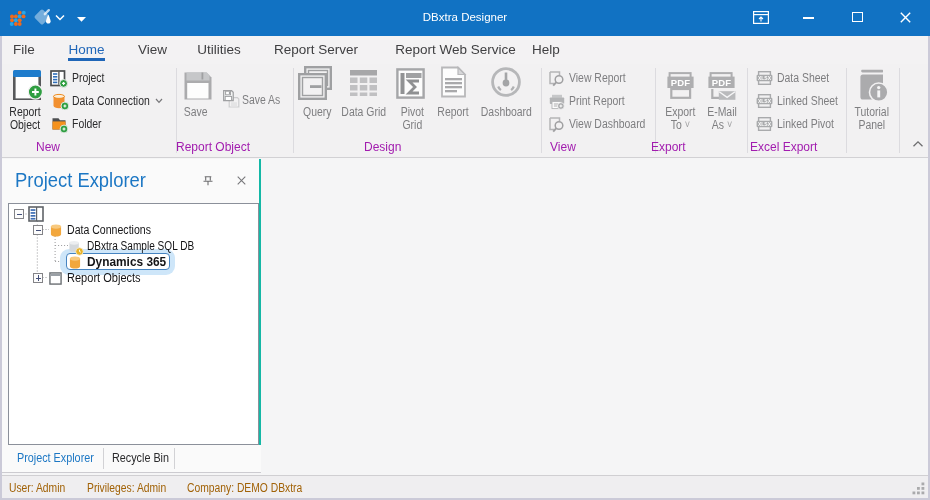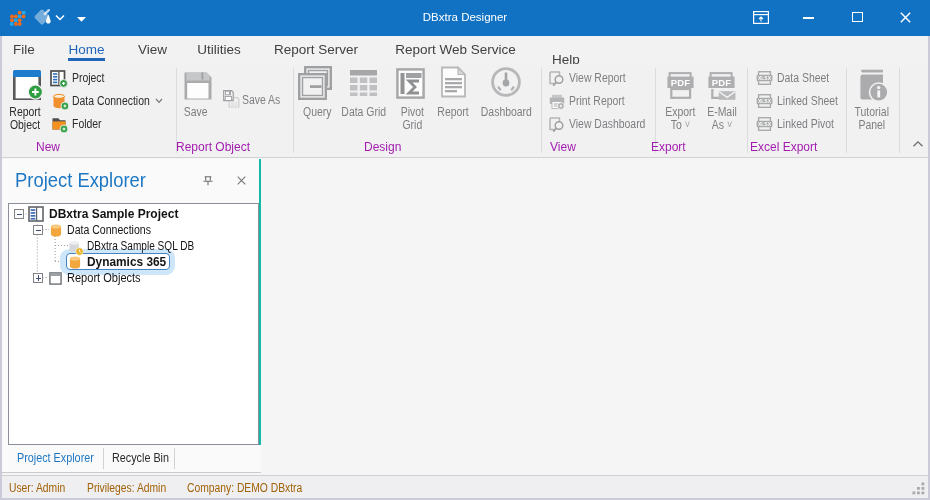--- a/index.html
+++ b/index.html
@@ -101,21 +101,21 @@
     </svg>
   </div>
 
   <div id="menubar">
     <div class="menu-item" style="left:13px; width:22px;">File</div>
     <div class="menu-item menu-home" style="left:68px; width:37px;">Home</div>
     <div class="menu-item" style="left:138px; width:28px;">View</div>
     <div class="menu-item" style="left:197px; width:44px;">Utilities</div>
     <div class="menu-item" style="left:274px; width:84px;">Report Server</div>
     <div class="menu-item" style="left:395px; width:121px;">Report Web Service</div>
-    <div class="menu-item" style="left:552px; width:26px;margin-top:10px;">Help</div>
+    <div class="menu-item" style="left:532px; width:26px;">Help</div>
     <div id="home-underline"></div>
   </div>
 
   <div id="ribbon">
     <div class="gsep" style="left:176px;"></div>
     <div class="gsep" style="left:293px;"></div>
     <div class="gsep" style="left:541px;"></div>
     <div class="gsep" style="left:655px;"></div>
     <div class="gsep" style="left:747px;"></div>
     <div class="gsep" style="left:846px;"></div>
@@ -331,21 +331,20 @@
           <line x1="33.5" y1="25.5" x2="40" y2="25.5"></line>
           <line x1="33.5" y1="73.5" x2="38" y2="73.5"></line>
           <line x1="46.1" y1="32" x2="46.1" y2="57.5"></line>
           <line x1="46.1" y1="41.5" x2="59" y2="41.5"></line>
           <line x1="46.1" y1="57.5" x2="50.5" y2="57.5"></line>
         </g>
       </svg>
 
       <div class="abs" style="left:50.5px; top:44.5px; width:115px; height:26px; background:#cee6f9; border-radius:9px;"></div>
       <div class="abs" style="left:56.8px; top:49px; width:104.5px; height:17px; background:#ffffff; border:1.5px solid #4684c1; border-radius:4px;"></div>
-      <div class="trow" style="left:40px; top:1.5px; font-weight:bold;">DBxtra Sample Project</div>
       <div class="trow" style="left:58.2px; top:17.5px;"><span class="sx" style="transform:scaleX(0.88);">Data Connections</span></div>
       <div class="trow" style="left:78.3px; top:33.5px;"><span class="sx" style="transform:scaleX(0.84);">DBxtra Sample SQL DB</span></div>
       <div class="trow" style="left:77.5px; top:49.5px; font-weight:bold; font-size:12.5px;"><span class="sx" style="transform:scaleX(0.95);">Dynamics 365</span></div>
       <div class="trow" style="left:58.2px; top:65.5px;"><span class="sx" style="transform:scaleX(0.92);">Report Objects</span></div>
 
       <div class="exp" style="left:4.6px; top:4.5px;">
           <div class="h"></div>
         </div>
       <div class="exp" style="left:23.7px; top:20.5px;">
           <div class="h"></div>

